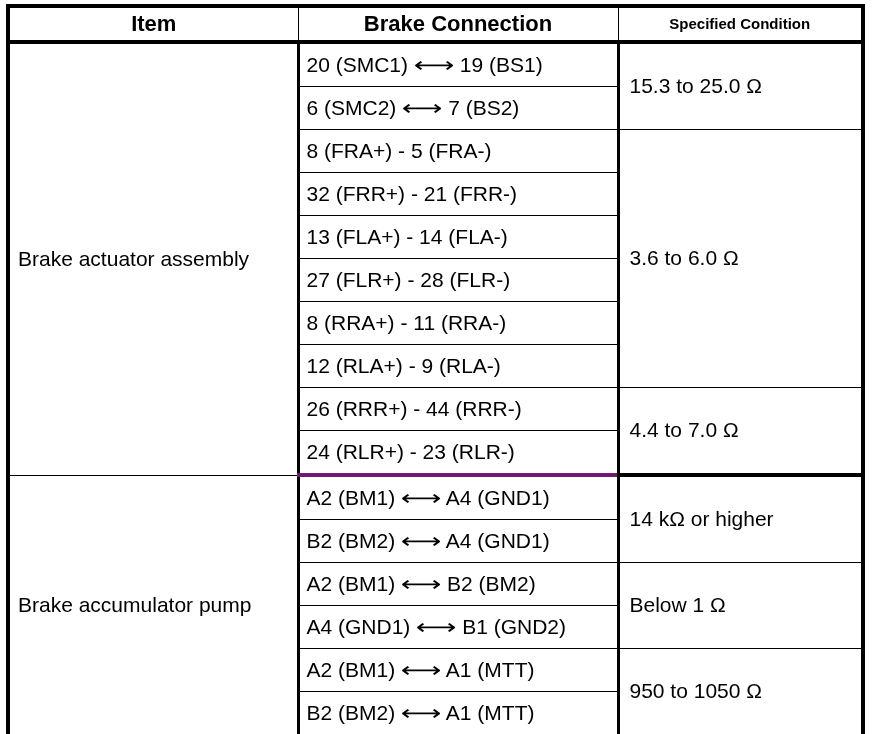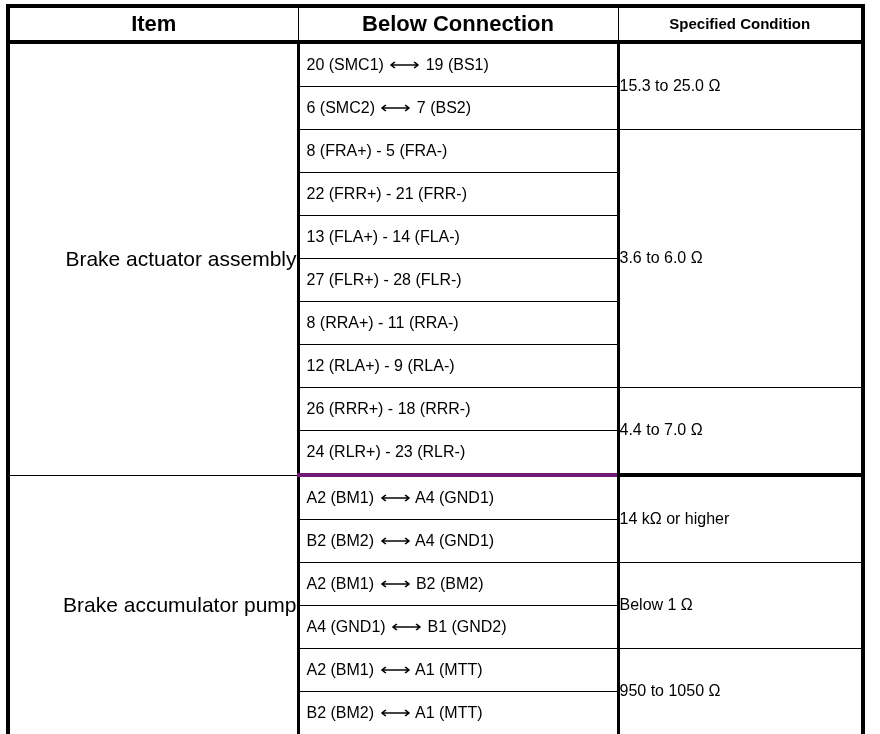--- a/index.html
+++ b/index.html
@@ -28,47 +28,48 @@
     border: 4px solid #000;
   }
   table.spec-table col.c-item { width: 290px; }
   table.spec-table col.c-conn { width: 320px; }
   table.spec-table col.c-cond { width: 245px; }
 
   .spec-table th, .spec-table td {
     border: 1px solid #000;
     padding: 0;
     vertical-align: middle;
-    font-size: 16px;
+    font-size: 21px;
     line-height: 1.15;
   }
   .spec-table thead th {
     text-align: center;
     font-weight: bold;
     height: 32px;
     border-bottom: 4px solid #000;
     font-size: 22px;
   }
   .spec-table thead th.th-item { font-size: 22px; }
   .spec-table thead th.th-cond { font-size: 15px; padding: 0 2px; }
 
   .spec-table td.item-cell {
-    text-align: right;
+    text-align: left;
     padding-left: 8px;
     border-right: 3px solid #000;
     font-size: 21px;
   }
   .spec-table td.conn-cell {
     text-align: left;
     padding-left: 7px;
     height: 42px;
     border-right: 3px solid #000;
   }
   .spec-table td.cond-cell {
     text-align: left;
+    padding-left: 10px;
   }
   .section-end td { border-bottom: 4px solid #701a75; }
   .arrow {
     letter-spacing: 0;
     display: inline-block;
     transform: scaleX(1.35);
     margin: 0 5px;
   }
   .spec-table td.conn-cell .txt { white-space: nowrap; }
 </style>
@@ -78,54 +79,54 @@
 <div id="spec-table-wrap">
   <table class="spec-table">
     <colgroup>
       <col class="c-item">
       <col class="c-conn">
       <col class="c-cond">
     </colgroup>
     <thead>
       <tr>
         <th class="th-item">Item</th>
-        <th class="th-conn">Below Connection</th>
+        <th class="th-conn">Brake Connection</th>
         <th class="th-cond">Specified Condition</th>
       </tr>
     </thead>
     <tbody id="table-body">
         <tr>
           <td class="item-cell" rowspan="10">Brake actuator assembly</td>
           <td class="conn-cell"><span class="txt">20 (SMC1) <span class="arrow">⟷</span> 19 (BS1)</span></td>
           <td class="cond-cell" rowspan="2">15.3 to 25.0 Ω</td>
         </tr>
         <tr>
           <td class="conn-cell"><span class="txt">6 (SMC2) <span class="arrow">⟷</span> 7 (BS2)</span></td>
         </tr>
         <tr>
           <td class="conn-cell"><span class="txt">8 (FRA+) - 5 (FRA-)</span></td>
           <td class="cond-cell" rowspan="6">3.6 to 6.0 Ω</td>
         </tr>
         <tr>
-          <td class="conn-cell"><span class="txt">22 (FRR+) - 21 (FRR-)</span></td>
+          <td class="conn-cell"><span class="txt">32 (FRR+) - 21 (FRR-)</span></td>
         </tr>
         <tr>
           <td class="conn-cell"><span class="txt">13 (FLA+) - 14 (FLA-)</span></td>
         </tr>
         <tr>
           <td class="conn-cell"><span class="txt">27 (FLR+) - 28 (FLR-)</span></td>
         </tr>
         <tr>
           <td class="conn-cell"><span class="txt">8 (RRA+) - 11 (RRA-)</span></td>
         </tr>
         <tr>
           <td class="conn-cell"><span class="txt">12 (RLA+) - 9 (RLA-)</span></td>
         </tr>
         <tr>
-          <td class="conn-cell"><span class="txt">26 (RRR+) - 18 (RRR-)</span></td>
+          <td class="conn-cell"><span class="txt">26 (RRR+) - 44 (RRR-)</span></td>
           <td class="cond-cell" rowspan="2" style="border-bottom: 4px solid rgb(0, 0, 0);">4.4 to 7.0 Ω</td>
         </tr>
         <tr class="section-end">
           <td class="conn-cell"><span class="txt">24 (RLR+) - 23 (RLR-)</span></td>
         </tr>
         <tr>
           <td class="item-cell" rowspan="6">Brake accumulator pump</td>
           <td class="conn-cell"><span class="txt">A2 (BM1) <span class="arrow">⟷</span> A4 (GND1)</span></td>
           <td class="cond-cell" rowspan="2">14 kΩ or higher</td>
         </tr>

